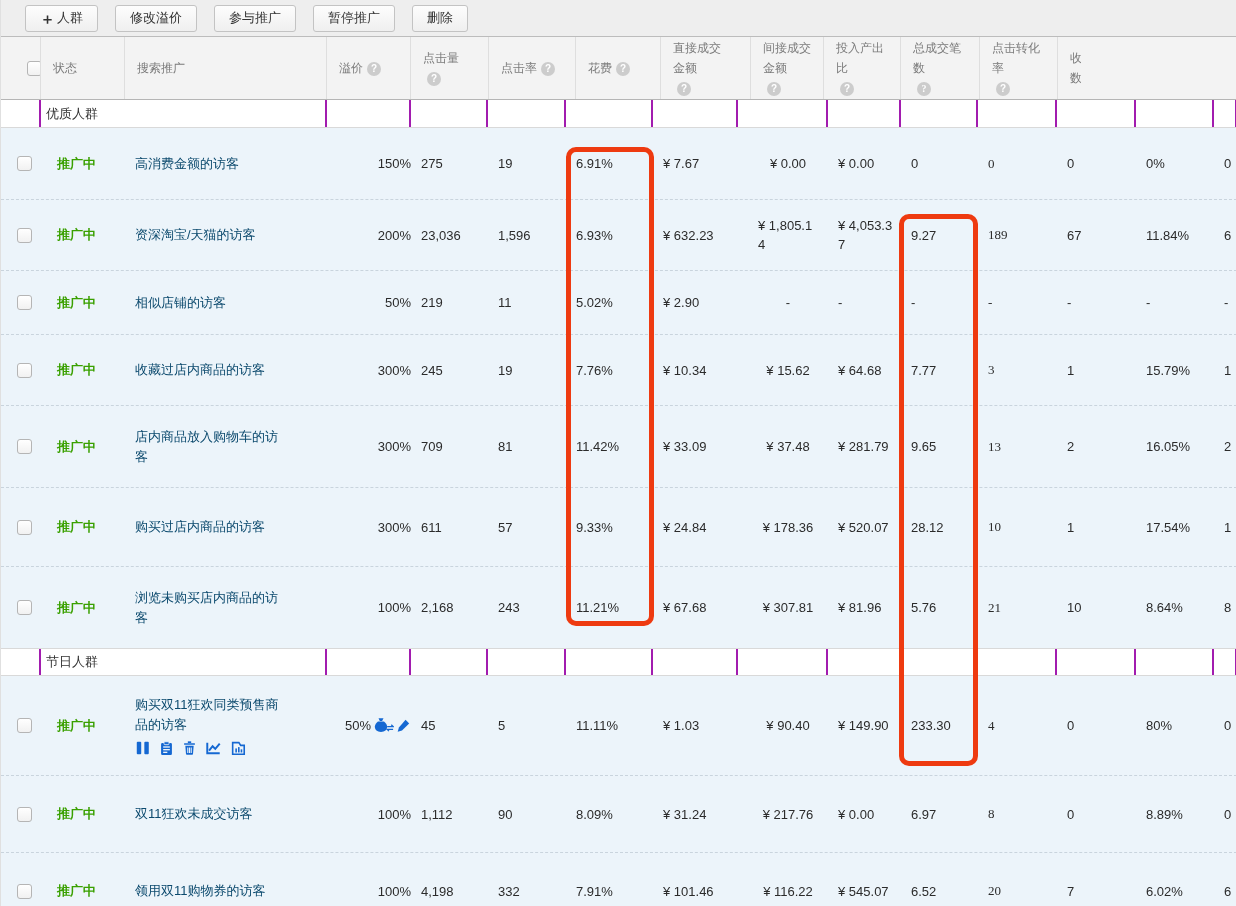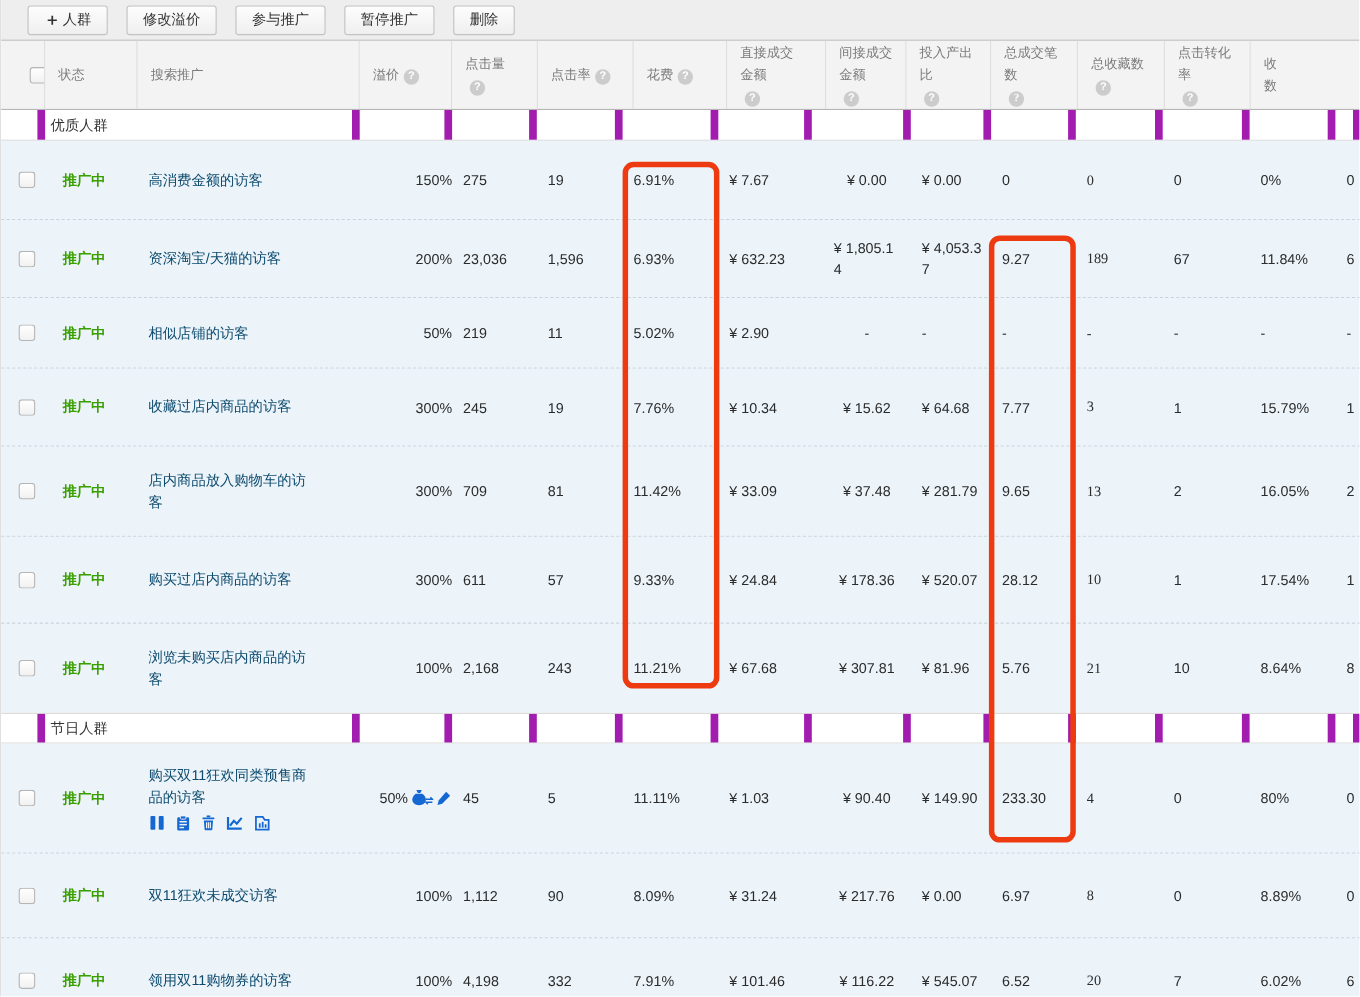--- a/index.html
+++ b/index.html
@@ -48,21 +48,21 @@
   .w-indirect{width:73px;} .w-roi{width:77px;} .w-orders{width:79px;font-family:Liberation Serif, serif;}
   .w-fav{width:79px;} .w-conv{width:78px;} .w-clip{width:23px;}
   
   .trow { display:flex; width:1236px; }
   .trow .cell { flex-shrink:0; overflow:hidden; }
   .section {
     height:28px; background:#fff; align-items:center; font-size:13px; color:#333;
     border-top:1px solid #d9d9d9; border-bottom:1px solid #d9d9d9;
   }
   .tbody .section:first-child { border-top:none; }
-  .section .cell { height:100%; border-right:7px solid #a21caf; }
+  .section .cell { height:100%; border-right:2px solid #a21caf; }
   .sec-label { display:flex; align-items:center; padding-left:5px; width:286px; }
   .data-row { background:#ecf4fa; align-items:center; font-size:13px; color:#2b2b2b; }
   .data-row.dashed { border-top:1px dashed #c9d4dd; }
   .data-row .cell { padding-left:10px; display:flex; align-items:center; }
   .cbcell { justify-content:flex-start; padding-left:16px !important; }
   .checkbox {
     width:15px; height:15px; border:1px solid #b5b5b5; border-radius:3px;
     background:linear-gradient(#ffffff,#f1f1f1); cursor:pointer; flex-shrink:0;
   }
   .hcb { margin-left:14px; }
@@ -123,23 +123,20 @@
         <div class="hinner"><span class="lbl">直接成交金额</span><span class="qmark">?</span></div>
       </div>
     <div class="hcell w-indirect col-indirect">
         <div class="hinner"><span class="lbl">间接成交金额</span><span class="qmark">?</span></div>
       </div>
     <div class="hcell w-roi col-roi">
         <div class="hinner"><span class="lbl">投入产出比</span><span class="qmark">?</span></div>
       </div>
     <div class="hcell w-orders col-orders">
         <div class="hinner"><span class="lbl">总成交笔数</span><span class="qmark">?</span></div>
-      </div>
-    <div class="hcell w-fav">
-        <div class="hinner"><span class="lbl">总收藏数</span><span class="qmark">?</span></div>
       </div>
     <div class="hcell w-conv col-conv">
         <div class="hinner"><span class="lbl">点击转化率</span><span class="qmark">?</span></div>
       </div>
     <div class="hcell w-clip">
         <div class="hinner">
           <div class="lbl">收</div>
           <div class="lbl">数</div>
         </div>
       </div>

